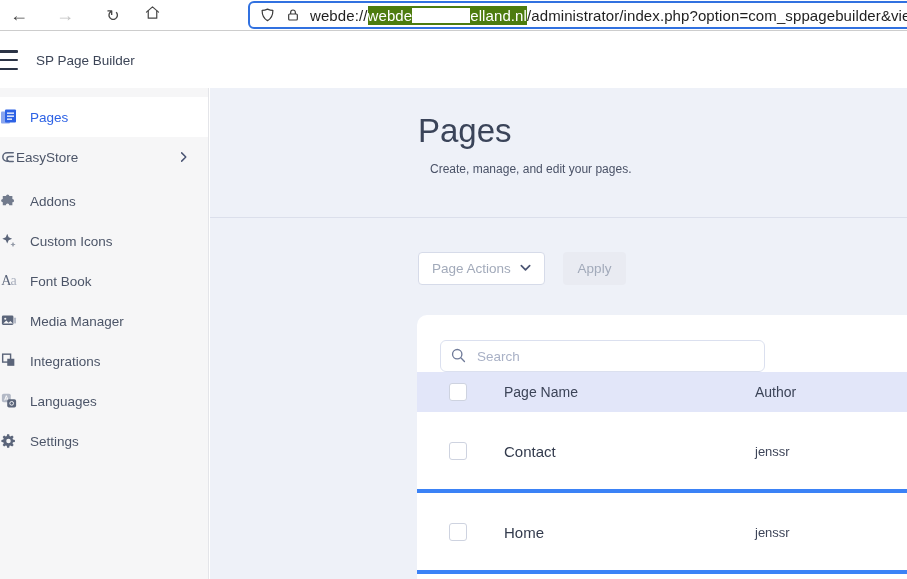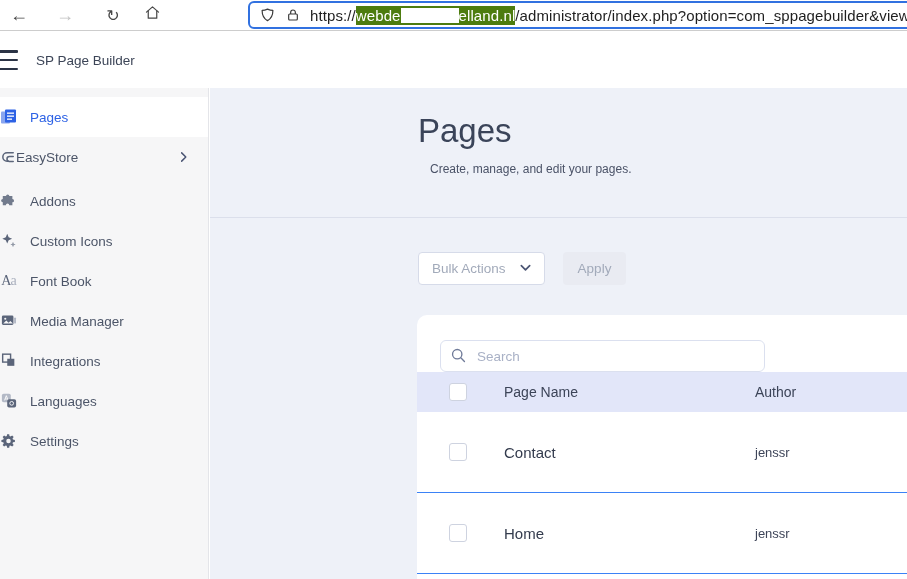--- a/index.html
+++ b/index.html
@@ -47,21 +47,21 @@
   .apply-btn { width:63px; height:33px; margin-left:18px; background:#e9ebf2; border:none; border-radius:4px; font-size:13.5px; color:#a2aaba; font-family:inherit; cursor:pointer; }
 
   .card { position:absolute; top:227px; left:207px; width:490px; bottom:0; background:#ffffff; border-radius:10px 0 0 0; overflow:hidden; }
   .search-wrap { padding:25px 0 0 23px; }
   .search-box { position:relative; width:325px; height:32px; }
   .search-box input { width:100%; height:100%; border:1px solid #dbe0ef; border-radius:6px; padding:0 10px 0 36px; font-size:13.5px; color:#3c4458; font-family:inherit; outline:none; }
   .search-box input::placeholder { color:#a9b1c6; }
   .search-ic { position:absolute; left:10px; top:7px; }
 
   .t-head { position:relative; height:40px; background:#e2e6f9; }
-  .t-row { position:relative; height:81px; background:#fff; border-bottom:1px solid #3b82f6; }
+  .t-row { position:relative; height:81px; background:#fff; border-bottom:4px solid #3b82f6; }
   .cb { position:absolute; left:32px; top:50%; transform:translateY(-50%); width:18px; height:18px; background:#fff; border:1px solid #ced3e0; border-radius:3px; cursor:pointer; }
   .col-name-h { position:absolute; left:87px; top:50%; transform:translateY(-50%); font-size:14px; color:#3c4458; }
   .col-author-h { position:absolute; left:338px; top:50%; transform:translateY(-50%); font-size:14px; color:#3c4458; }
   .cell-name { position:absolute; left:87px; top:50%; transform:translateY(-50%); font-size:15px; color:#333b4d; cursor:pointer; }
   .cell-author { position:absolute; left:338px; top:50%; transform:translateY(-50%); font-size:13px; color:#3e4559; }
 </style>
 </head>
 <body>
 
 <div class="chrome">
@@ -88,21 +88,21 @@
       <svg width="17" height="17" viewBox="0 0 24 24" fill="none" stroke="#3c3c3c" stroke-width="1.7" stroke-linejoin="round">
           <path d="M12 3c2.6 1.2 5.1 1.8 7.6 1.8 0 6.4-2.6 11.6-7.6 14.4C7 16.4 4.4 11.2 4.4 4.8 6.9 4.8 9.4 4.2 12 3z"></path>
         </svg>
     </span>
     <span class="url-icon">
       <svg width="16" height="16" viewBox="0 0 24 24" fill="none" stroke="#3c3c3c" stroke-width="1.8">
           <rect x="5.5" y="10.5" width="13" height="9" rx="1.5"></rect>
           <path d="M8.5 10.5V8a3.5 3.5 0 0 1 7 0v2.5"></path>
         </svg>
     </span>
-    <span class="url-text"><span>https://</span><span class="url-sel"><span>webde</span><span class="redact"></span><span>elland.nl</span></span><span>/administrator/index.php?option=com_sppagebuilder&amp;view=editor</span></span>
+    <span class="url-text"><span>webde://</span><span class="url-sel"><span>webde</span><span class="redact"></span><span>elland.nl</span></span><span>/administrator/index.php?option=com_sppagebuilder&amp;view=editor</span></span>
   </div>
 </div>
 
 <div class="app-header">
   <div class="hamburger">
     <span></span>
       <span></span>
       <span></span>
   </div>
   <div class="app-title">SP Page Builder</div>
@@ -211,21 +211,21 @@
 
 <div class="main">
 
   <div class="page-head">
     <div class="page-title">Pages</div>
     <div class="page-sub">Create, manage, and edit your pages.</div>
   </div>
 
   <div class="toolbar">
     <div class="bulk-select">
-      <span>Bulk Actions</span>
+      <span>Page Actions</span>
       <span>
         <svg width="13" height="13" viewBox="0 0 14 14" fill="none" stroke="#4a5473" stroke-width="1.8" stroke-linecap="round" stroke-linejoin="round">
             <path d="M2.5 5 7 9.5 11.5 5"></path>
           </svg>
       </span>
     </div>
     <button class="apply-btn">Apply</button>
   </div>
 
   <div class="card">

